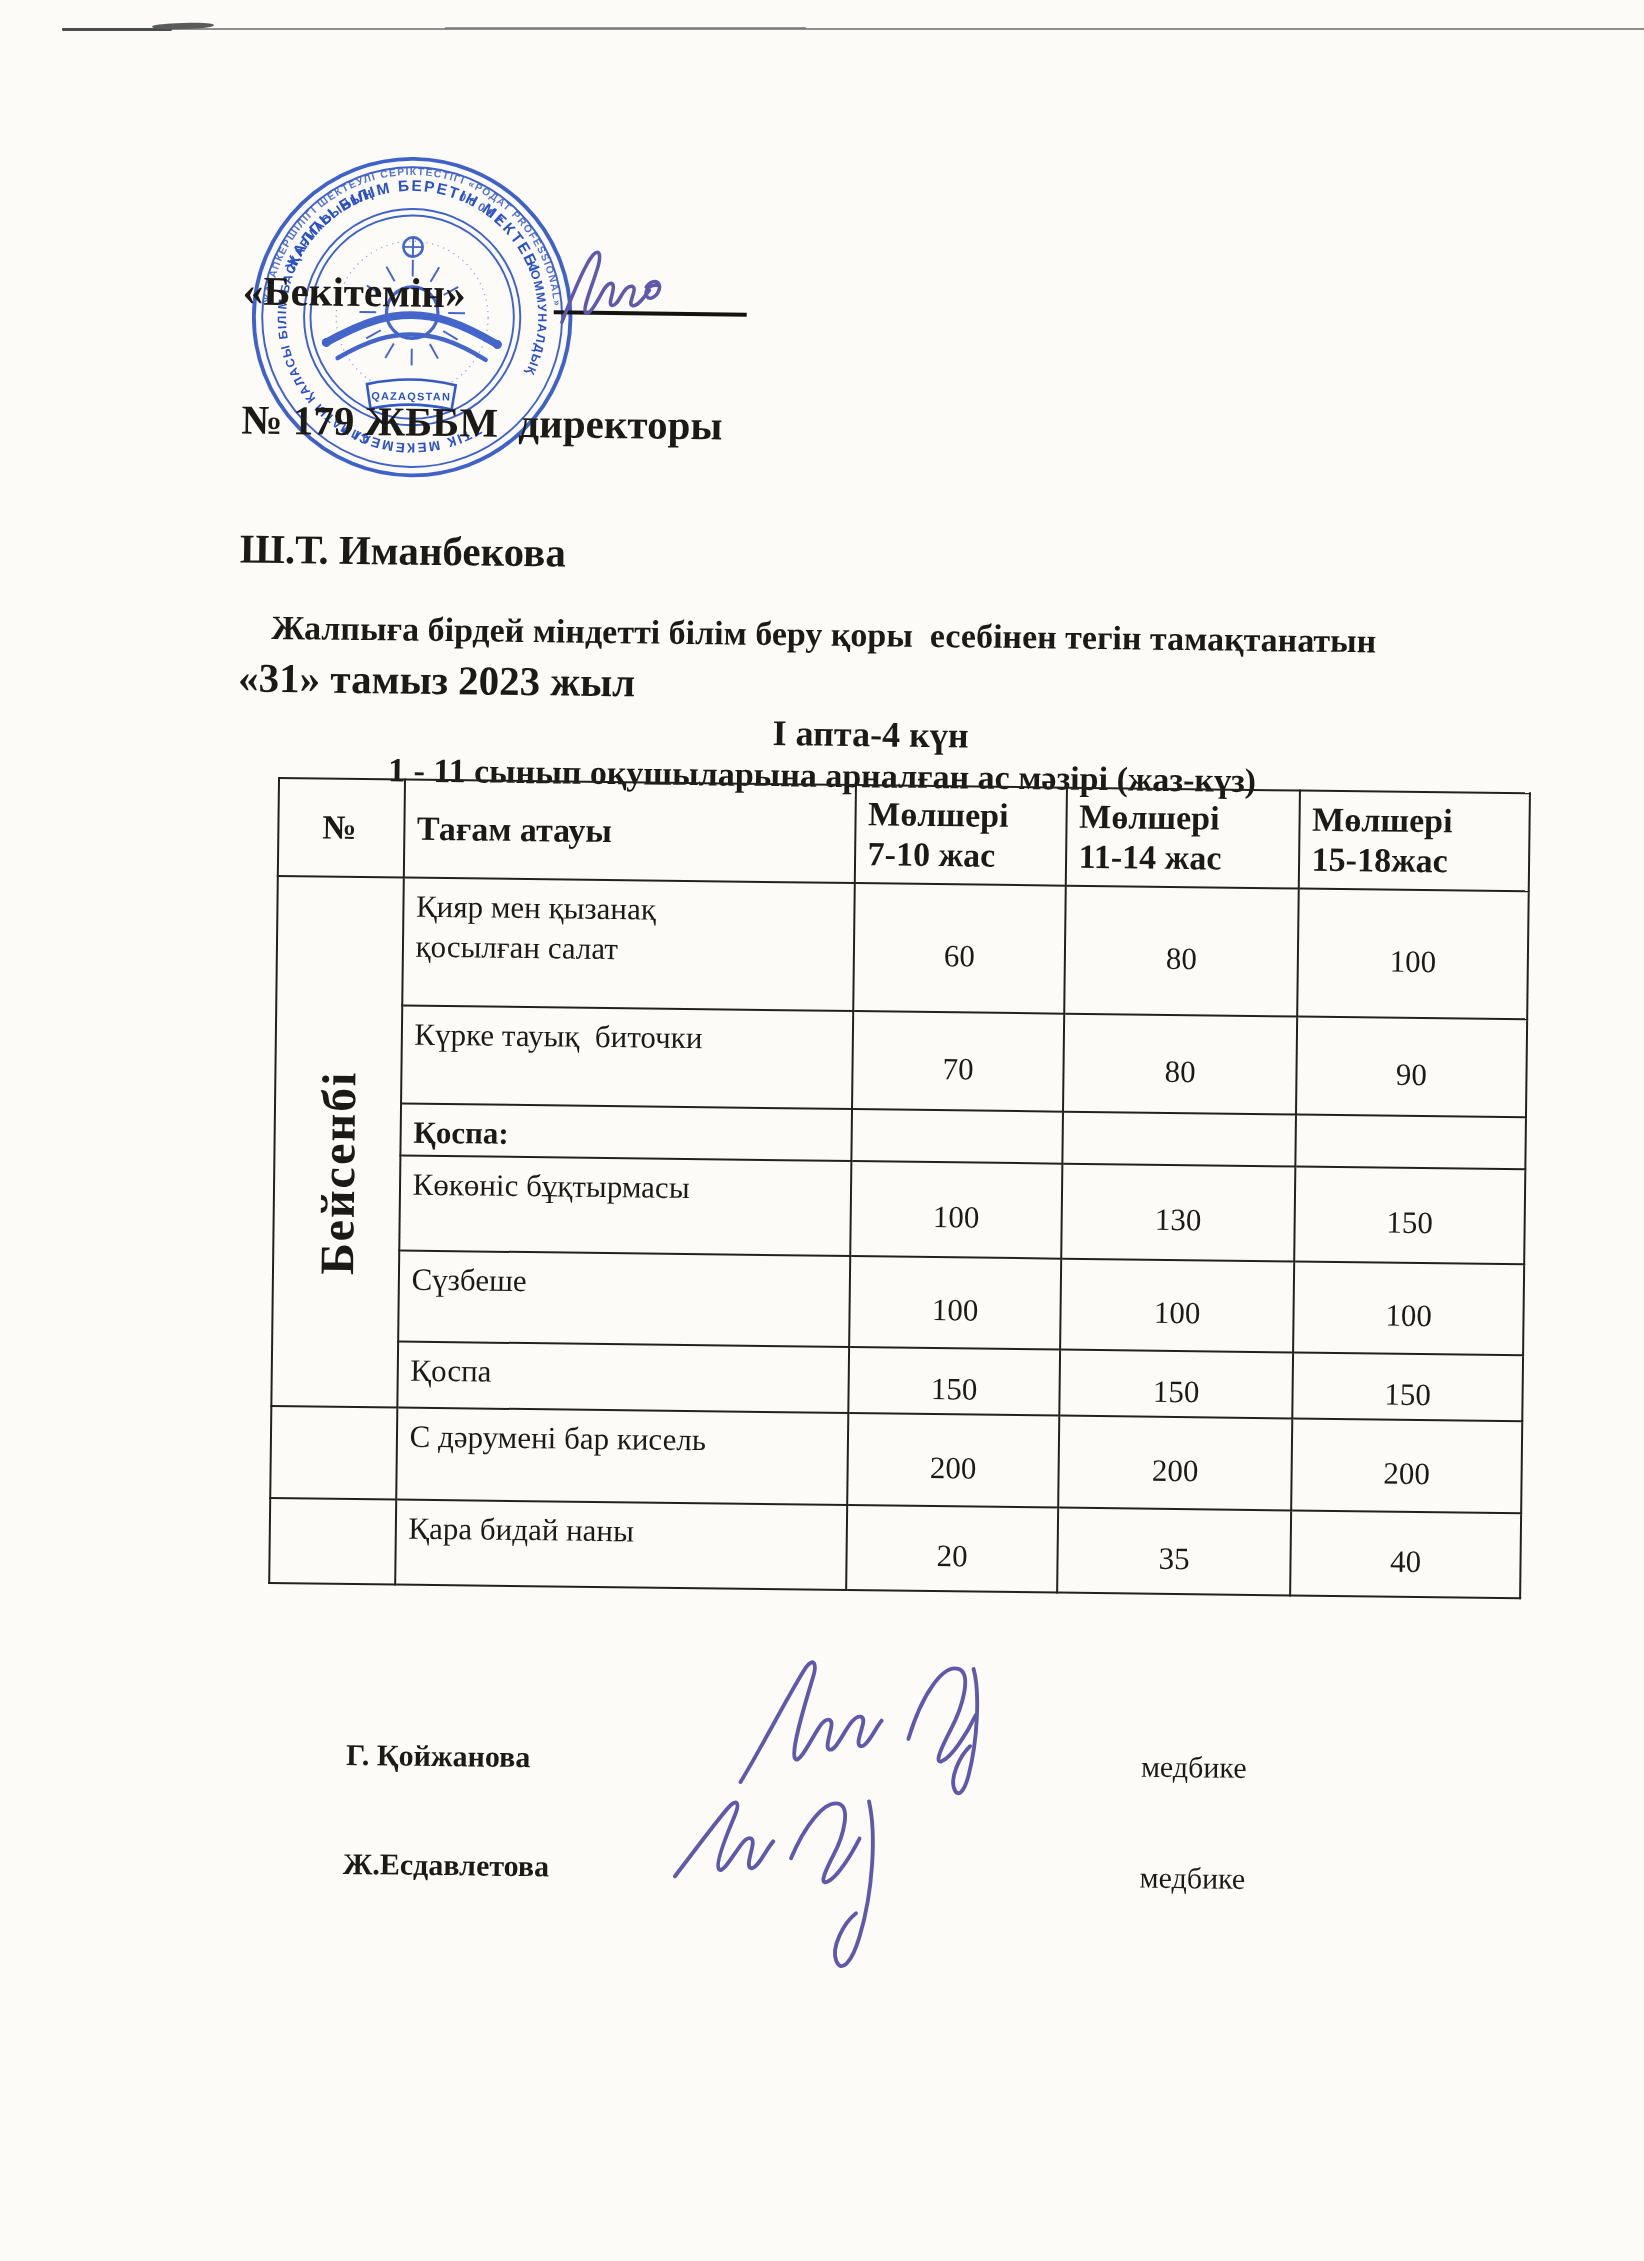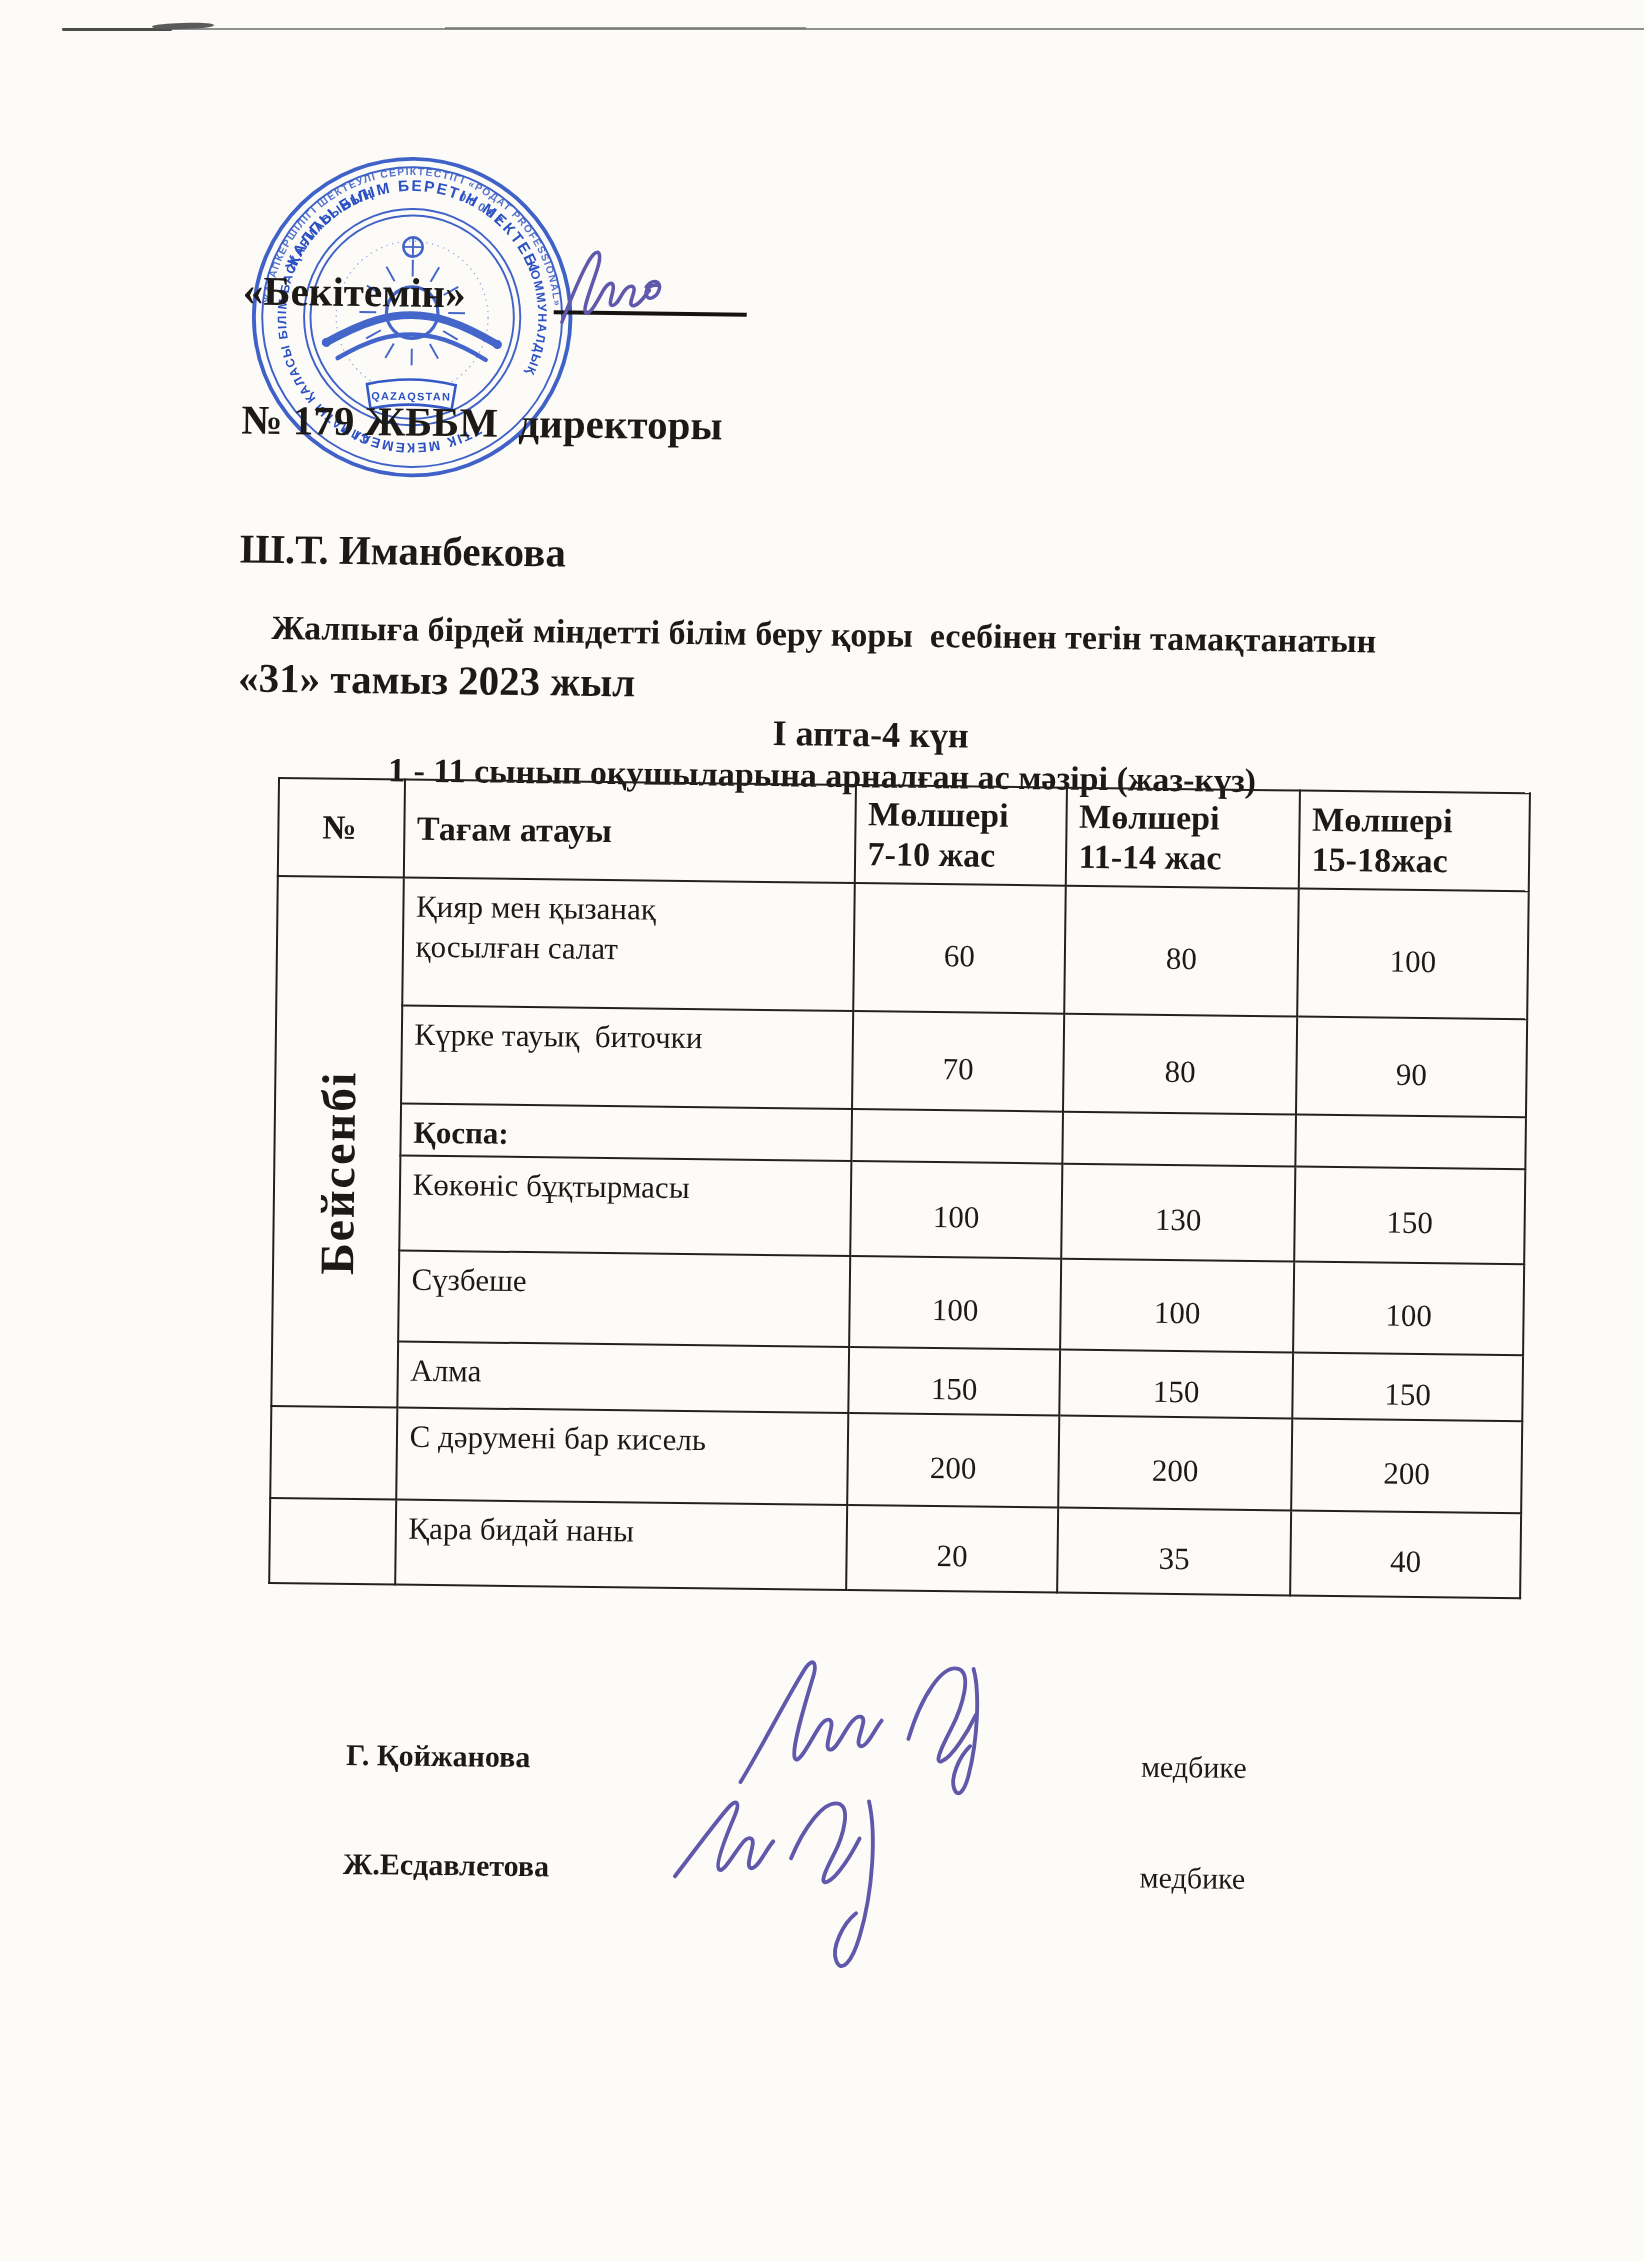--- a/index.html
+++ b/index.html
@@ -201,21 +201,21 @@
         <td class="num">130</td>
         <td class="num">150</td>
       </tr>
       <tr class="h-r4">
         <td><span class="name-span">Сүзбеше</span></td>
         <td class="num">100</td>
         <td class="num">100</td>
         <td class="num">100</td>
       </tr>
       <tr class="h-r5">
-        <td><span class="name-span">Алма</span></td>
+        <td><span class="name-span">Қоспа</span></td>
         <td class="num">150</td>
         <td class="num">150</td>
         <td class="num">150</td>
       </tr>
       <tr class="h-r6">
         <td></td>
         <td><span class="name-span">С дәрумені бар кисель</span></td>
         <td class="num">200</td>
         <td class="num">200</td>
         <td class="num">200</td>

